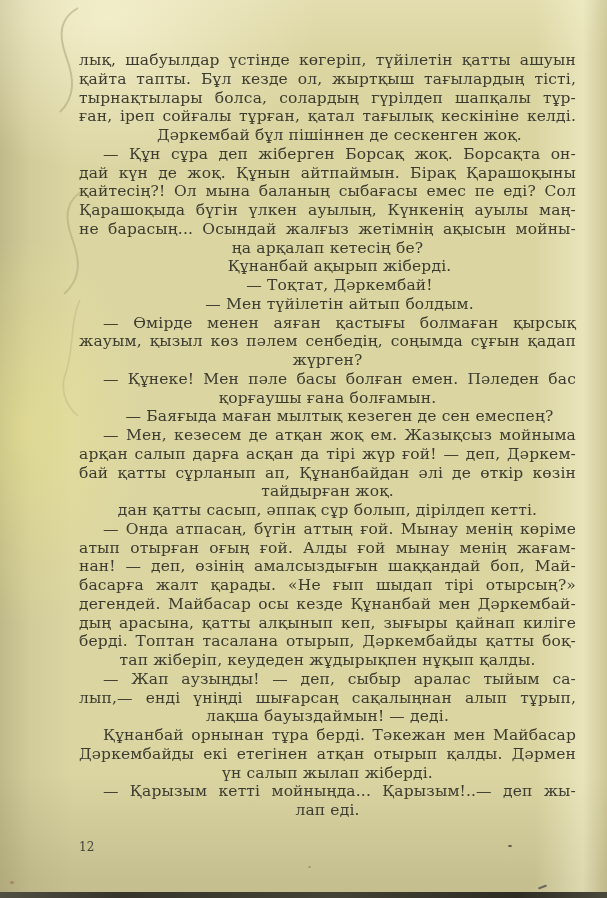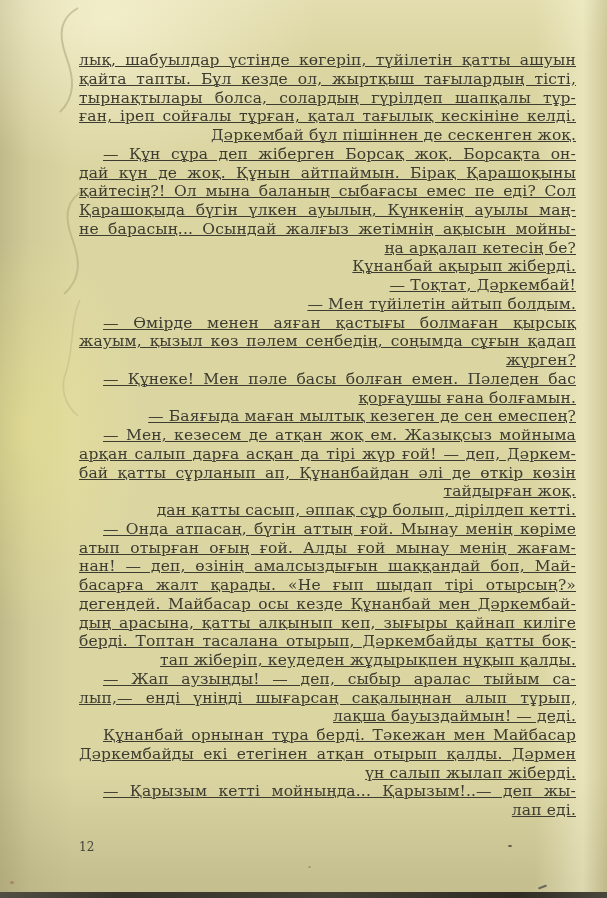--- a/index.html
+++ b/index.html
@@ -29,23 +29,22 @@
   }
   .speck { position:absolute; border-radius:50%; pointer-events:none; }
 
   .text-block {
     position:absolute;
     left:79px; top:51px; width:497px;
     color:#3d3c30;
     font-size:15.5px;
     line-height:18.75px;
     letter-spacing:0.15px;
-    text-decoration:underline;
   }
-  .line { min-height:18.75px; text-align:right; }
+  .line { min-height:18.75px; text-align:center; }
   .line.just { text-align:justify; text-align-last:justify; }
   .line.indent { padding-left:24px; }
   .page-number {
     position:absolute; left:79px; top:840px;
     color:#45443a; font-size:12px;
     font-family:"DejaVu Serif", serif;
   }
 </style>
 </head>
 <body>

